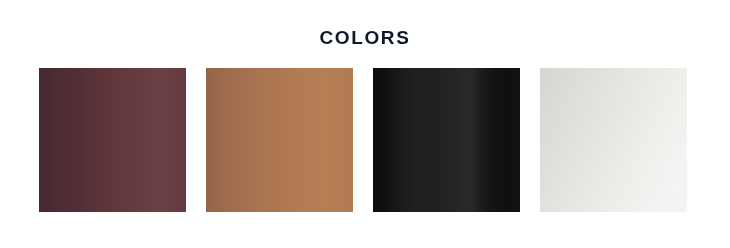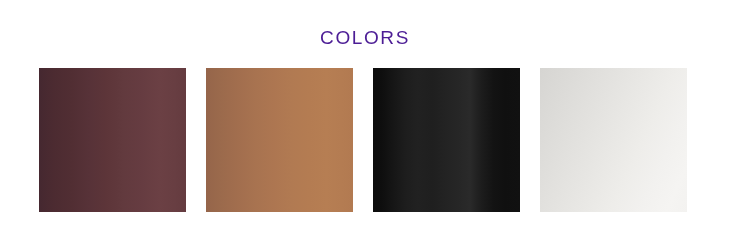--- a/index.html
+++ b/index.html
@@ -22,23 +22,23 @@
     box-sizing: border-box;
   }
 
   .board-title {
     position: absolute;
     top: 26px;
     left: 0;
     width: 730px;
     text-align: center;
     font-size: 19px;
-    font-weight: normal;
+    font-weight: bold;
     letter-spacing: 1.6px;
-    color: #4c1d95;
+    color: #0f172a;
     font-family: "Liberation Sans", sans-serif;
     line-height: 24px;
     white-space: nowrap;
   }
 
   .swatch-row {
     position: absolute;
     top: 68px;
     left: 39px;
     width: 652px;

